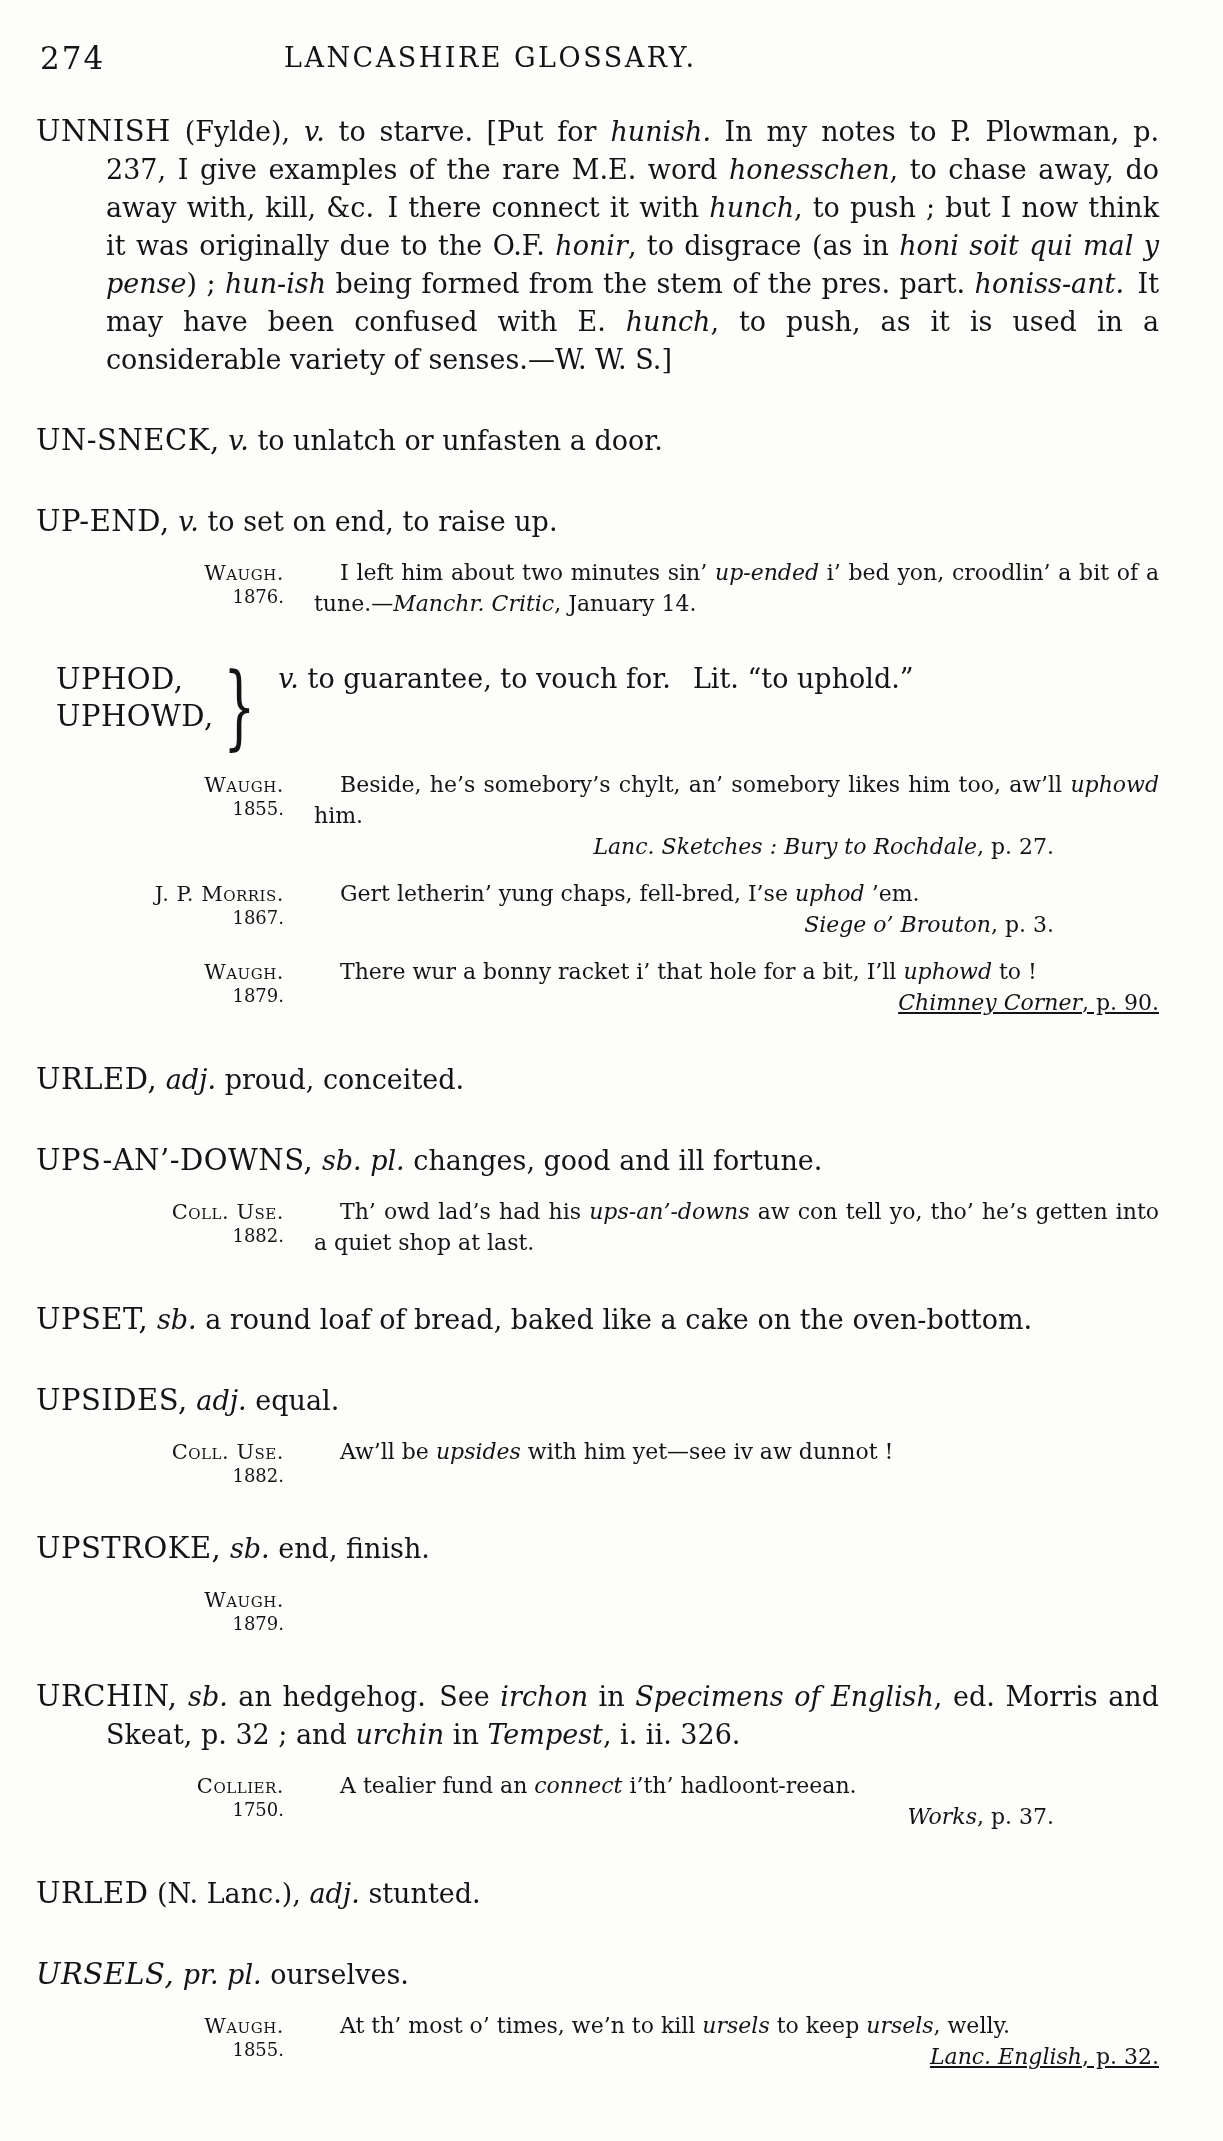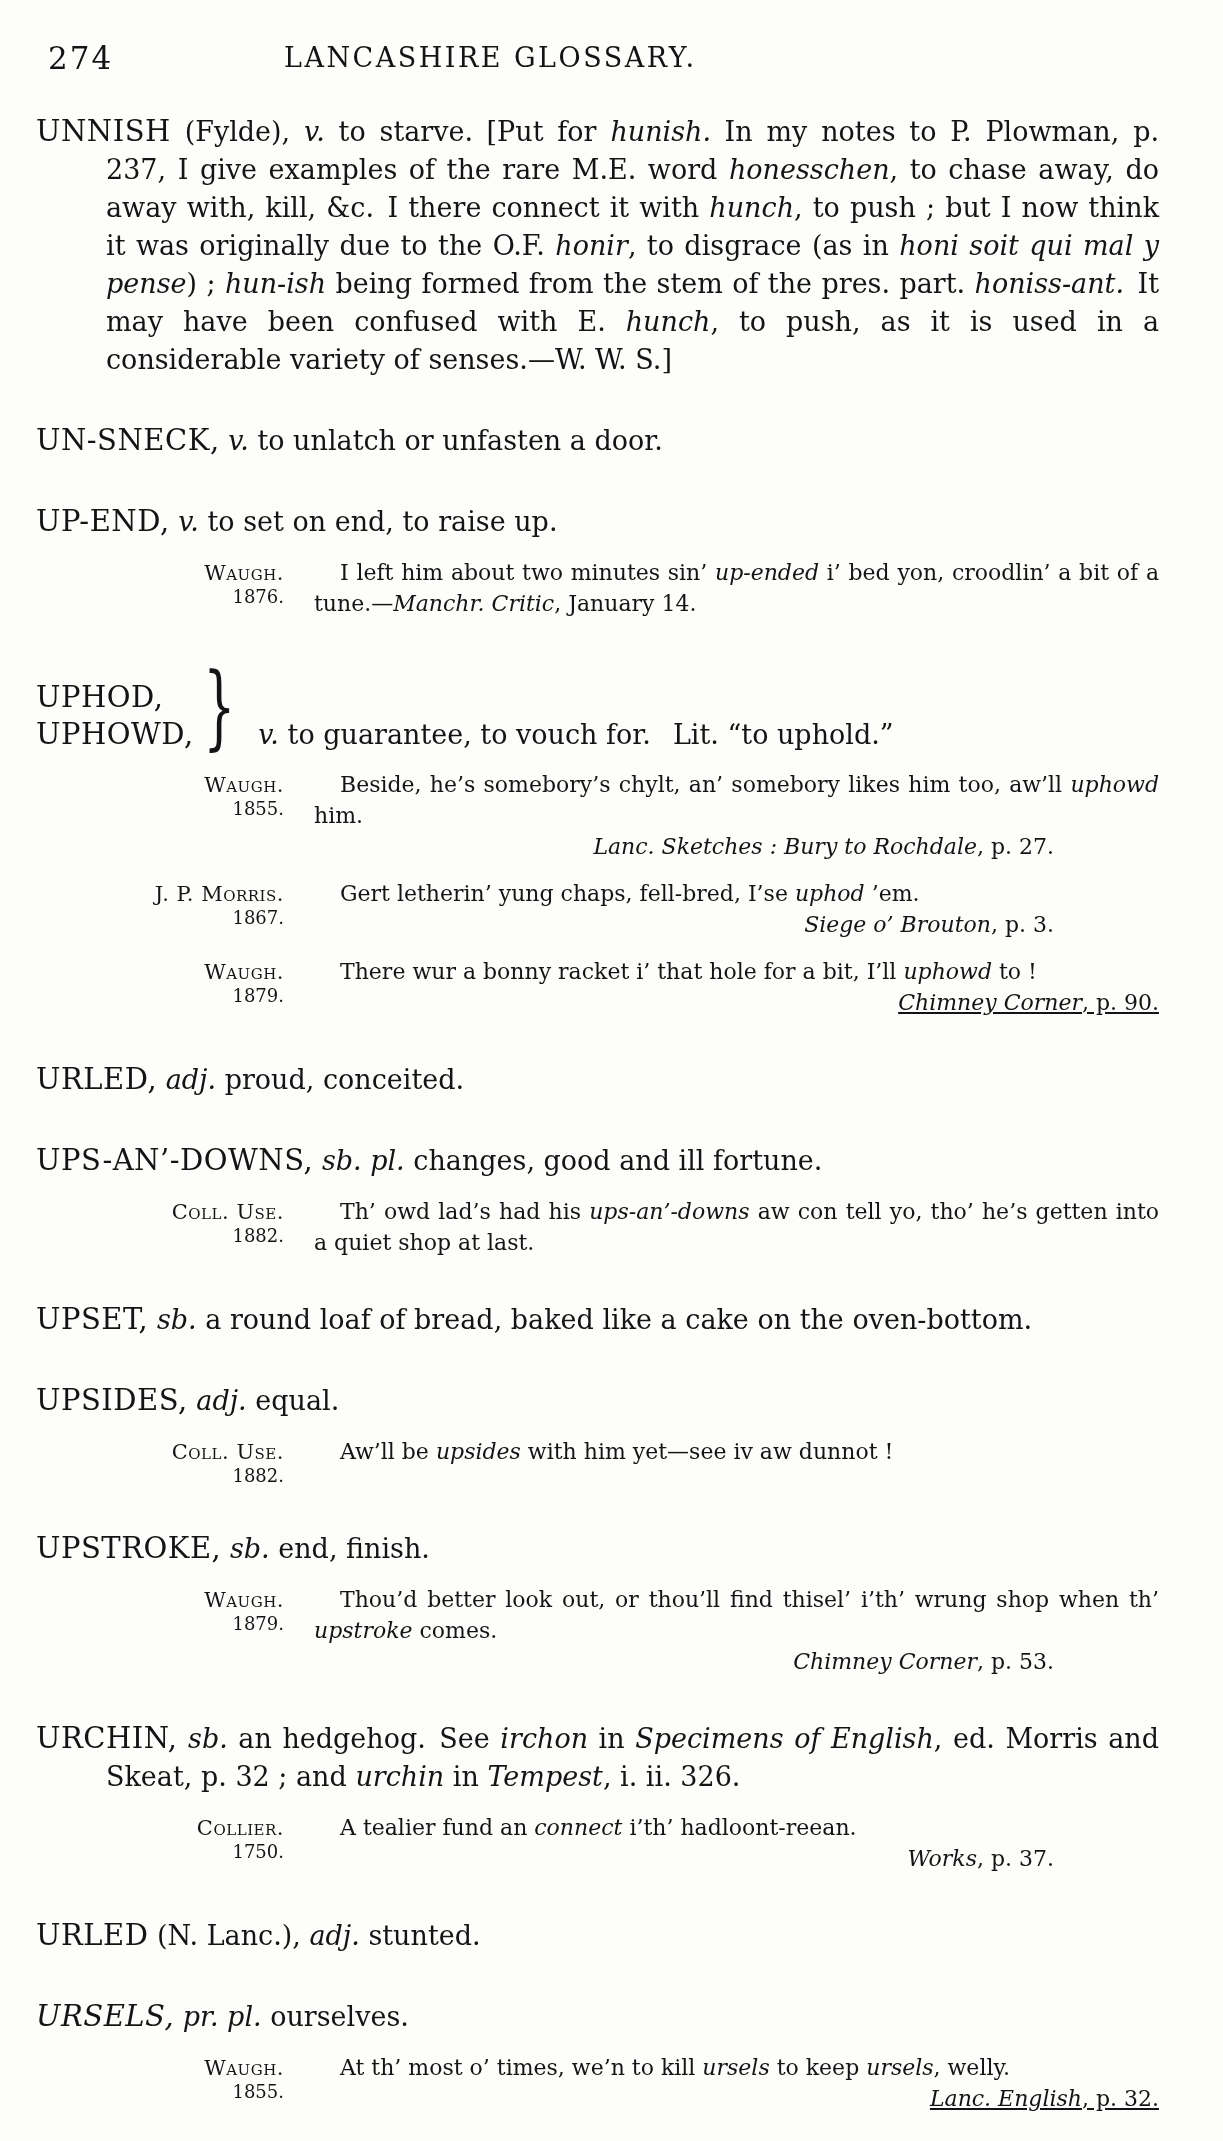--- a/index.html
+++ b/index.html
@@ -8,37 +8,37 @@
     position:relative;
     width:1223px;height:2141px;
     box-sizing:border-box;
     padding:36px 64px 0 36px;
     background:#fdfdfb;
     color:#141414;
     font-family:"DejaVu Serif", serif;
     overflow:hidden;
   }
   .page-header{position:relative;height:48px;margin-bottom:28px;}
-  .page-number{position:absolute;left:12px;top:4px;font-size:31px;letter-spacing:2px;}
+  .page-number{position:absolute;left:4px;top:4px;font-size:31px;letter-spacing:2px;}
   .running-title{position:absolute;left:248px;top:6px;font-size:27px;letter-spacing:2.5px;}
 
   .entry{margin-top:42px;}
   .entry:first-child{margin-top:0;}
   .entry-body{
     margin:0;
     font-size:27px;line-height:38px;
     text-align:justify;
     padding-left:70px;text-indent:-70px;
   }
   .s-n{font-style:normal;}
   .s-i{font-style:italic;}
   .s-h{font-size:29px;letter-spacing:0.5px;}
   .s-hi{font-size:29px;font-style:italic;letter-spacing:0.5px;}
 
-  .entry-brace{display:flex;align-items:flex-end;}
+  .entry-brace{display:flex;align-items:flex-start;margin-left:20px;}
   .brace-words{font-size:29px;line-height:37px;letter-spacing:0.5px;flex:none;}
   .brace-glyph{
     font-size:92px;line-height:1;font-weight:300;flex:none;
     transform:scaleX(0.55);margin-left:-4px;
   }
   .brace-def{font-size:27px;line-height:36px;padding-left:10px;}
 
   .citation{display:flex;margin-top:16px;}
   .cite-attr{flex:none;width:190px;margin-left:58px;text-align:right;padding-top:4px;}
   .cite-source{font-variant:small-caps;font-size:21px;line-height:24px;letter-spacing:0.5px;}
@@ -145,24 +145,20 @@
           </div>
         </div>
       </div>
       <div class="entry">
         <p class="entry-body"><span class="s-h">UPSTROKE,</span><span class="s-n"> </span><span class="s-i">sb.</span><span class="s-n"> end, finish.</span></p>
         <div class="citation">
           <div class="cite-attr">
             <div class="cite-source">Waugh.</div>
             <div class="cite-year">1879.</div>
           </div>
-          <div class="cite-quote">
-            <p class="quote-text"><span class="s-n">Thou’d better look out,  or thou’ll find thisel’ i’th’ wrung shop when th’ </span><span class="s-i">upstroke</span><span class="s-n"> comes.</span></p>
-            <p class="quote-ref"><span class="s-i">Chimney Corner</span><span class="s-n">, p. 53.</span></p>
-          </div>
         </div>
       </div>
       <div class="entry">
         <p class="entry-body"><span class="s-h">URCHIN,</span><span class="s-n"> </span><span class="s-i">sb.</span><span class="s-n"> an hedgehog. See </span><span class="s-i">irchon</span><span class="s-n"> in </span><span class="s-i">Specimens of English</span><span class="s-n">, ed. Morris and Skeat, p. 32 ; and </span><span class="s-i">urchin</span><span class="s-n"> in </span><span class="s-i">Tempest</span><span class="s-n">, i. ii. 326.</span></p>
         <div class="citation">
           <div class="cite-attr">
             <div class="cite-source">Collier.</div>
             <div class="cite-year">1750.</div>
           </div>
           <div class="cite-quote">

